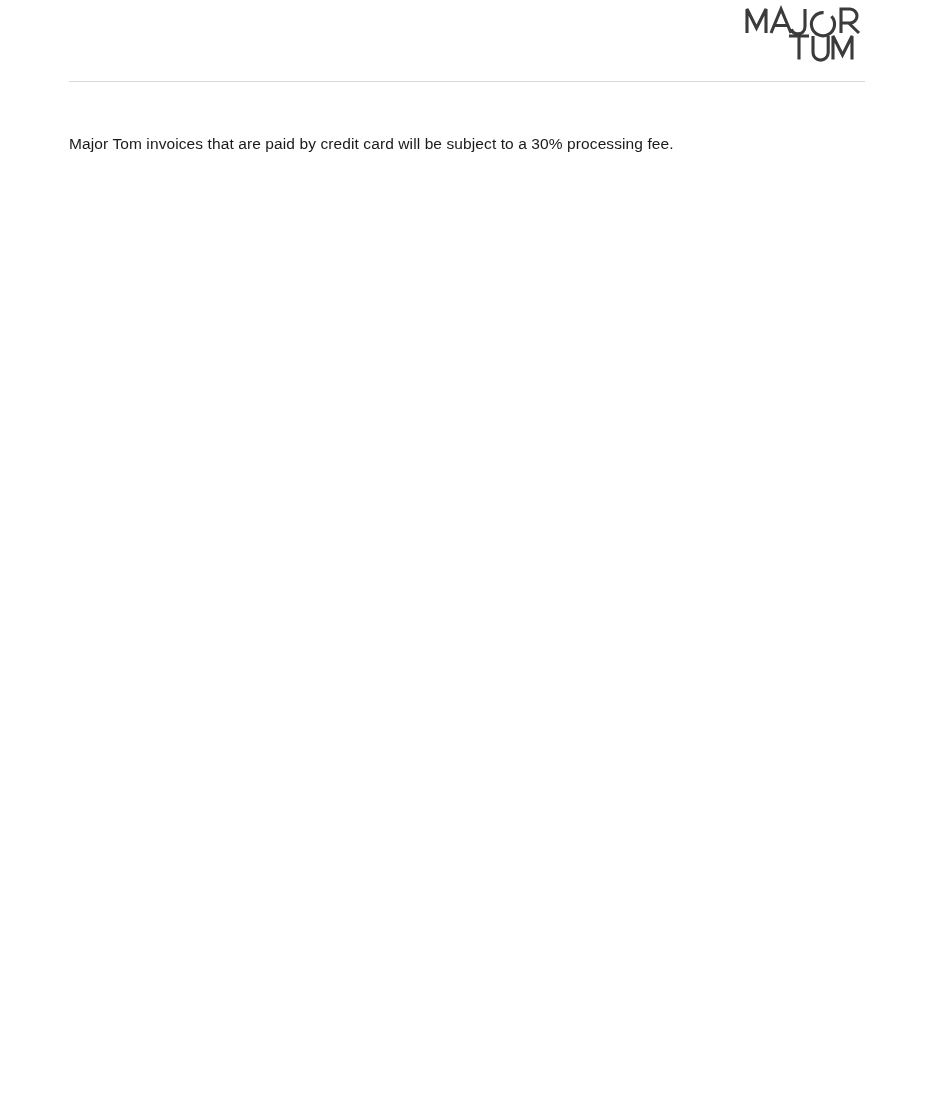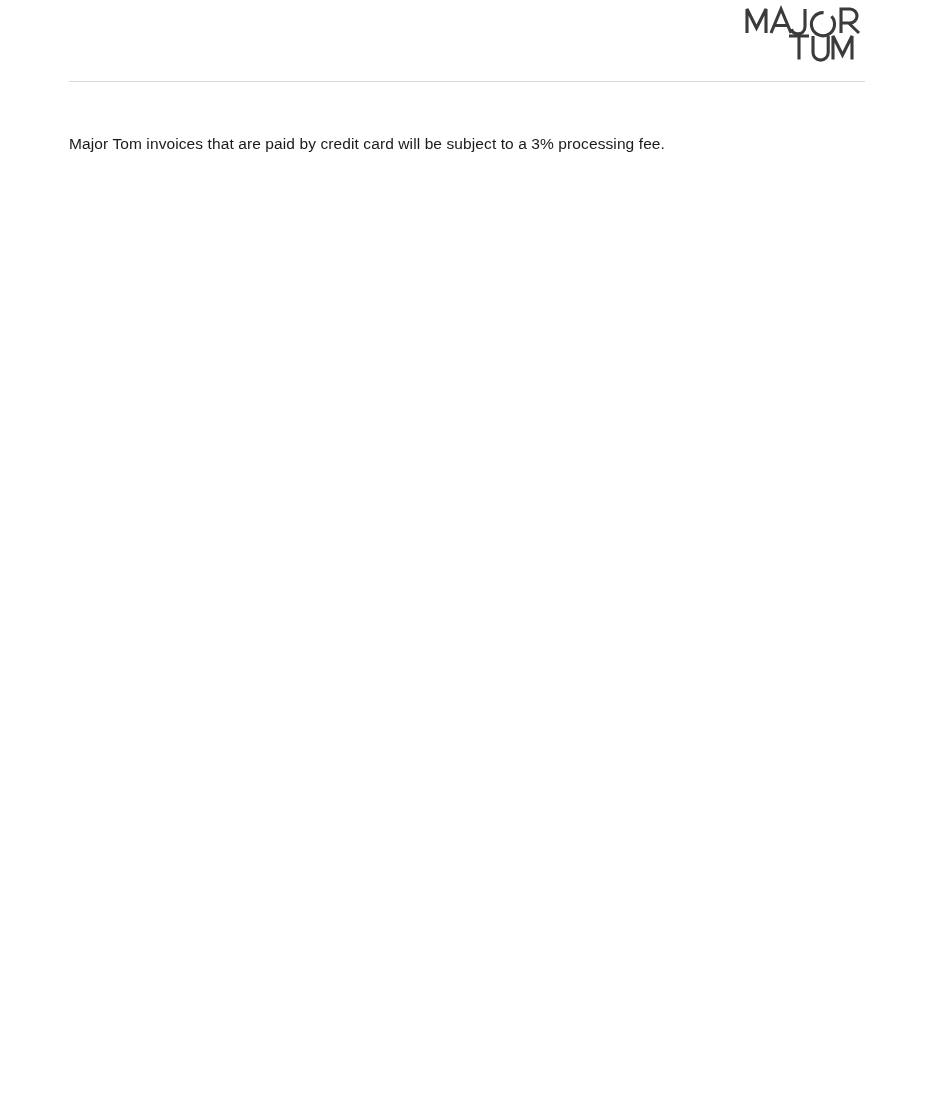--- a/index.html
+++ b/index.html
@@ -85,16 +85,16 @@
           <path d="M70,34 L70,50.5 A7.6,7.6 0 0 0 85.2,50.5 L85.2,34"></path>
 
           <path d="M90,57.5 L90,34 L99.5,53 L109,34 L109,57.5"></path>
         </g>
       </svg>
     </div>
     <div class="divider"></div>
   </div>
 
   <div class="body-content">
-    <p class="paragraph">Major Tom invoices that are paid by credit card will be subject to a 3% processing fee.</p>
+    <p class="paragraph">Major Tom invoices that are paid by credit card will be subject to a 30% processing fee.</p>
   </div>
 
 </div>
 
 </body></html>

